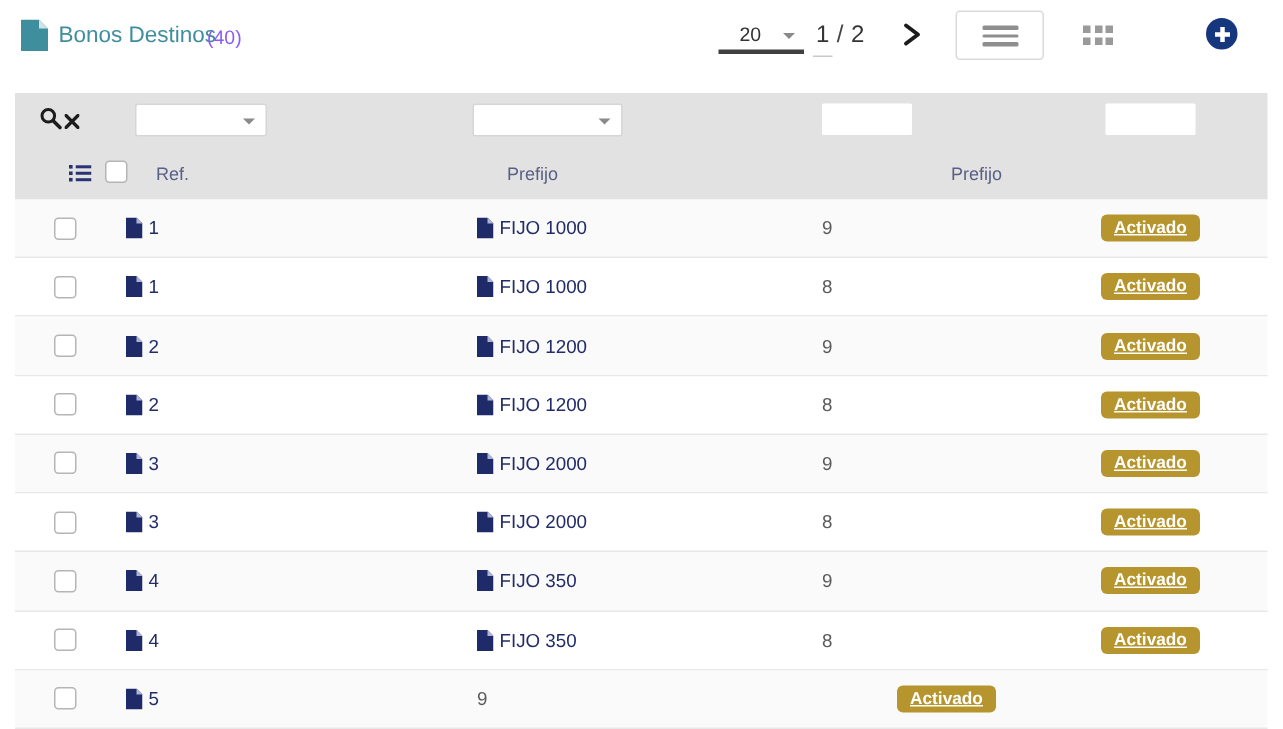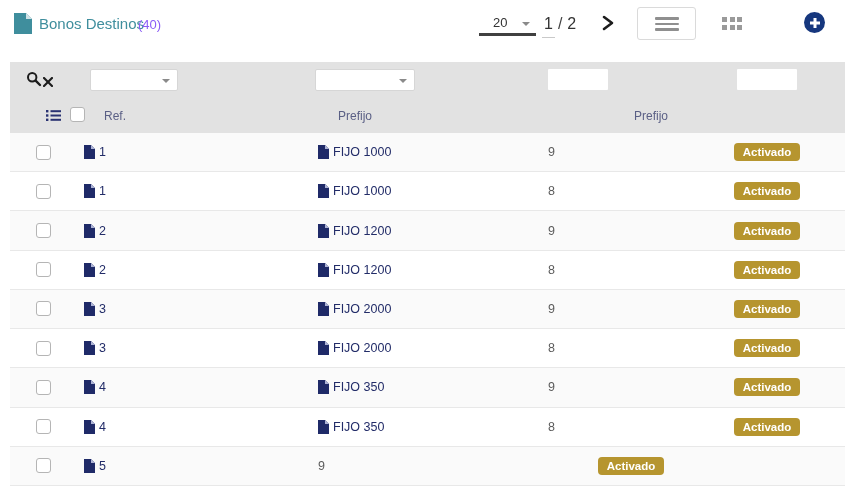--- a/index.html
+++ b/index.html
@@ -59,21 +59,21 @@
   
   .tbody{position:absolute;left:10px;top:133px;width:835px;}
   .trow{display:grid;grid-template-columns:74px 234px 230px 166px 106px;align-items:center;height:39.22px;border-bottom:1px solid var(--row_border);background:#fff;cursor:pointer;}
   .trow.row-odd{background:var(--row_alt);}
   .cell{display:flex;align-items:center;}
   .c0{padding-left:26px;}
   .checkbox{display:inline-block;width:15px;height:15px;background:#fff;border:1px solid #b5b5b5;border-radius:3px;cursor:pointer;}
   .file-ico{display:inline-flex;margin-right:4px;}
   .navy{font-size:12.5px;color:var(--navy_text);}
   .gray{font-size:12.5px;color:#5c5c5c;}
-  .badge{display:inline-block;margin:0 auto;background:var(--badge_bg);color:var(--badge_text);font-size:11.5px;font-weight:bold;padding:3px 9px;border-radius:4px;}
+  .badge{display:inline-block;margin:0 auto;background:var(--badge_bg);color:var(--badge_text);font-size:11.5px;font-weight:bold;padding:3px 9px;border-radius:4px;text-decoration:underline;}
 </style>
 </head>
 <body>
 
 <div class="page">
 
   <div class="topbar">
     <span class="title-doc-icon">
       <svg width="18" height="21" viewBox="0 0 18 21">
           <path d="M0 0 h12 l6 6 v15 h-18 z" fill="#3f8e9d"></path>

